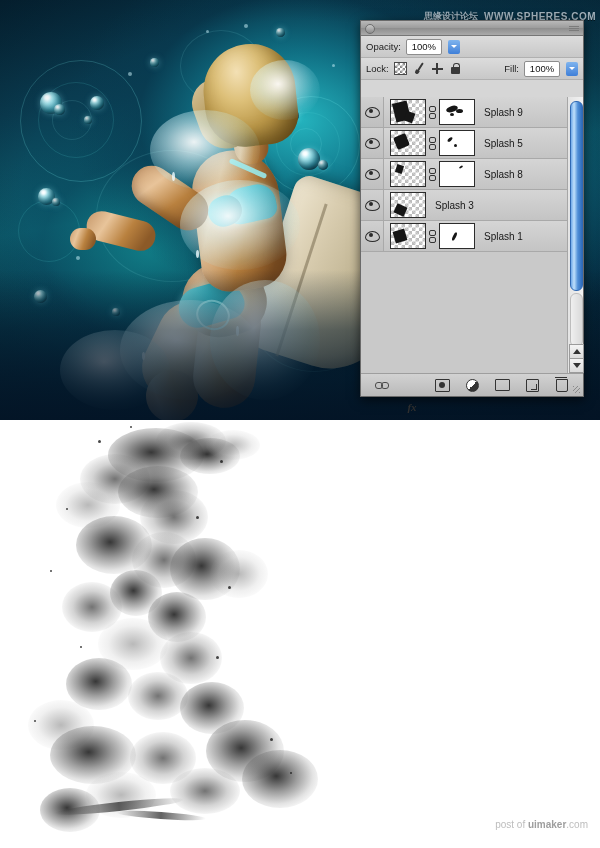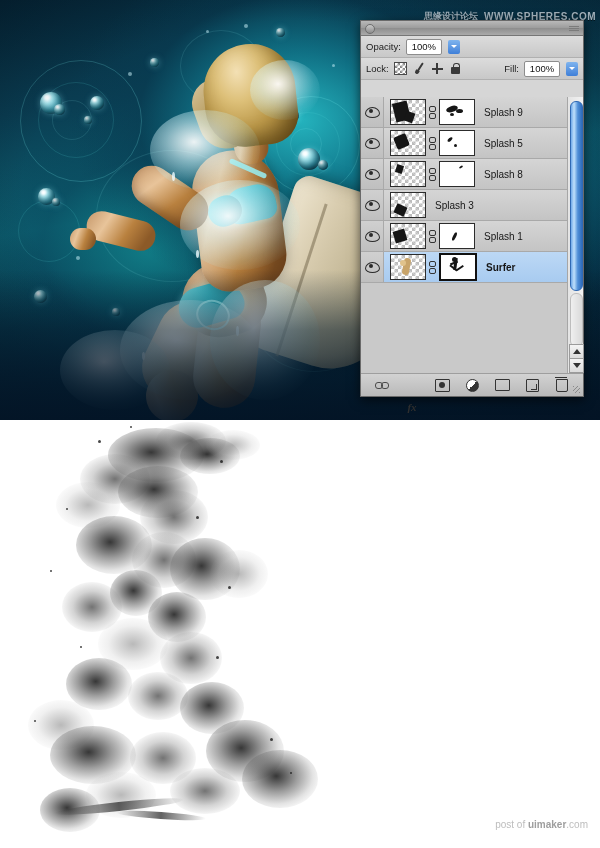--- a/index.html
+++ b/index.html
@@ -419,43 +419,20 @@
             <i></i>
           </span>
         <span class="thumb">
           <i class="blob" style="left:13px;top:8px;width:3px;height:9px;transform:rotate(26deg);border-radius:50%;"></i>
         </span>
       </span>
       <span class="layer-name">Splash 1</span>
     </div>
 
 
-    <div class="layer-row selected">
-      <span class="eye-cell">
-          <span class="eye"></span>
-        </span>
-      <span class="thumbs">
-        <span class="thumb checker">
-          <i class="blob" style="left:12px;top:3px;width:7px;height:17px;transform:rotate(10deg);background:#c8a46a;border-radius:3px;"></i>
-          <i class="blob" style="left:9px;top:5px;width:6px;height:6px;background:#e0c28c;border-radius:50%;"></i>
-        </span>
-        <span class="lnk">
-            <i></i>
-            <i></i>
-          </span>
-        <span class="thumb active-mask">
-          <i class="blob" style="left:13px;top:3px;width:3px;height:12px;transform:rotate(8deg);"></i>
-          <i class="blob" style="left:11px;top:2px;width:5px;height:5px;border-radius:50%;"></i>
-          <i class="blob" style="left:8px;top:12px;width:9px;height:2px;transform:rotate(38deg);"></i>
-          <i class="blob" style="left:15px;top:12px;width:8px;height:2px;transform:rotate(-34deg);"></i>
-          <i class="blob" style="left:9px;top:7px;width:8px;height:2px;transform:rotate(-22deg);"></i>
-        </span>
-      </span>
-      <span class="layer-name">Surfer</span>
-    </div>
 
   </div>
 
   <div id="scroll-track">
     <div id="scroll-thumb"></div>
     <div id="scroll-empty"></div>
     <div class="sc-btn" id="sc-up">
         <i class="sc-up-tri"></i>
       </div>
     <div class="sc-btn" id="sc-dn">

